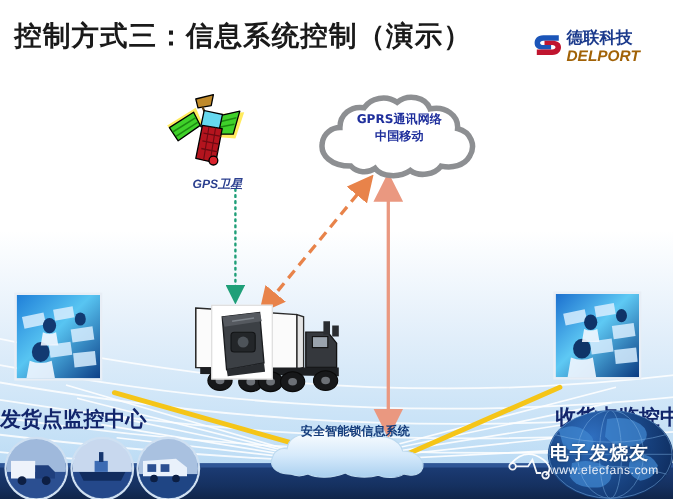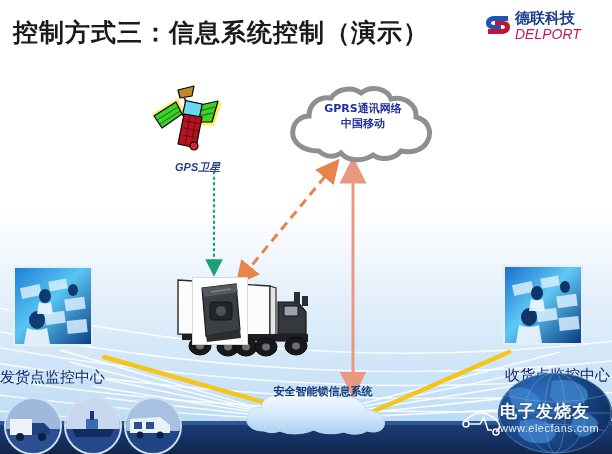--- a/index.html
+++ b/index.html
@@ -13,25 +13,25 @@
   .bg-fan{position:absolute;left:0;top:210px;width:612px;height:244px;}
   .bg-band{position:absolute;left:0;top:425px;width:612px;height:29px;
            background:linear-gradient(to bottom,#1b3b74 0%,#15305f 60%,#102549 100%);}
   .bg-band-top{position:absolute;left:0;top:421px;width:612px;height:5px;background:#2f5696;}
 
   
   .title{position:absolute;left:13px;top:16px;font-size:25px;font-weight:700;color:#1a1a1a;
          letter-spacing:1px;font-family:"DejaVu Sans","Liberation Sans",sans-serif;white-space:nowrap;}
 
   
-  .logo{position:absolute;right:8px;top:8px;width:120px;height:36px;}
+  .logo{position:absolute;right:8px;top:24px;width:120px;height:36px;}
   .logo-mark{position:absolute;left:0;top:3px;width:28px;height:28px;}
   .logo-cn{position:absolute;left:31px;top:1px;font-size:15px;font-weight:700;color:#1b3a8c;letter-spacing:0px;
            font-family:"DejaVu Sans","Liberation Sans",sans-serif;}
-  .logo-en{position:absolute;left:31px;top:18px;font-size:14px;font-weight:400;color:#be185d;letter-spacing:0px;
+  .logo-en{position:absolute;left:31px;top:18px;font-size:14px;font-weight:700;color:#a16207;letter-spacing:0px;
            font-family:"Liberation Sans",sans-serif;font-style:italic;}
 
   
   .sat{position:absolute;left:148px;top:84px;width:78px;height:72px;}
   .sat-label{position:absolute;left:175px;top:160px;font-size:11px;font-style:italic;color:#2b3f8f;
              font-family:"Liberation Sans",sans-serif;font-weight:600;}
 
   
   .gprs{position:absolute;left:283px;top:85px;width:160px;height:78px;}
   .gprs-text{position:absolute;left:283px;top:101px;width:160px;text-align:center;line-height:15px;}
@@ -39,21 +39,21 @@
                   font-family:"DejaVu Sans","Liberation Sans",sans-serif;}
 
   
   .truck{position:absolute;left:172px;top:272px;width:160px;height:92px;}
   .device{position:absolute;left:192px;top:277px;width:54px;height:66px;background:#ffffff;border:1px solid #d9d9d9;}
 
   
   .photo{position:absolute;width:76px;height:76px;border:2px solid #e8eef6;overflow:hidden;}
   .photo.left{left:13px;top:266px;}
   .photo.right{left:503px;top:265px;}
-  .photo-label{position:absolute;font-size:15px;font-weight:400;color:#12256b;white-space:nowrap;
+  .photo-label{position:absolute;font-size:19px;font-weight:700;color:#12256b;white-space:nowrap;
                font-family:"DejaVu Sans","Liberation Sans",sans-serif;}
   .photo-label.left{left:0px;top:368px;}
   .photo-label.right{left:505px;top:366px;}
 
   
   .syscloud{position:absolute;left:238px;top:387px;width:170px;height:48px;}
   .syscloud-text{position:absolute;left:238px;top:384px;width:170px;text-align:center;
                  font-size:11px;font-weight:700;color:#123a7a;
                  font-family:"DejaVu Sans","Liberation Sans",sans-serif;}
 

